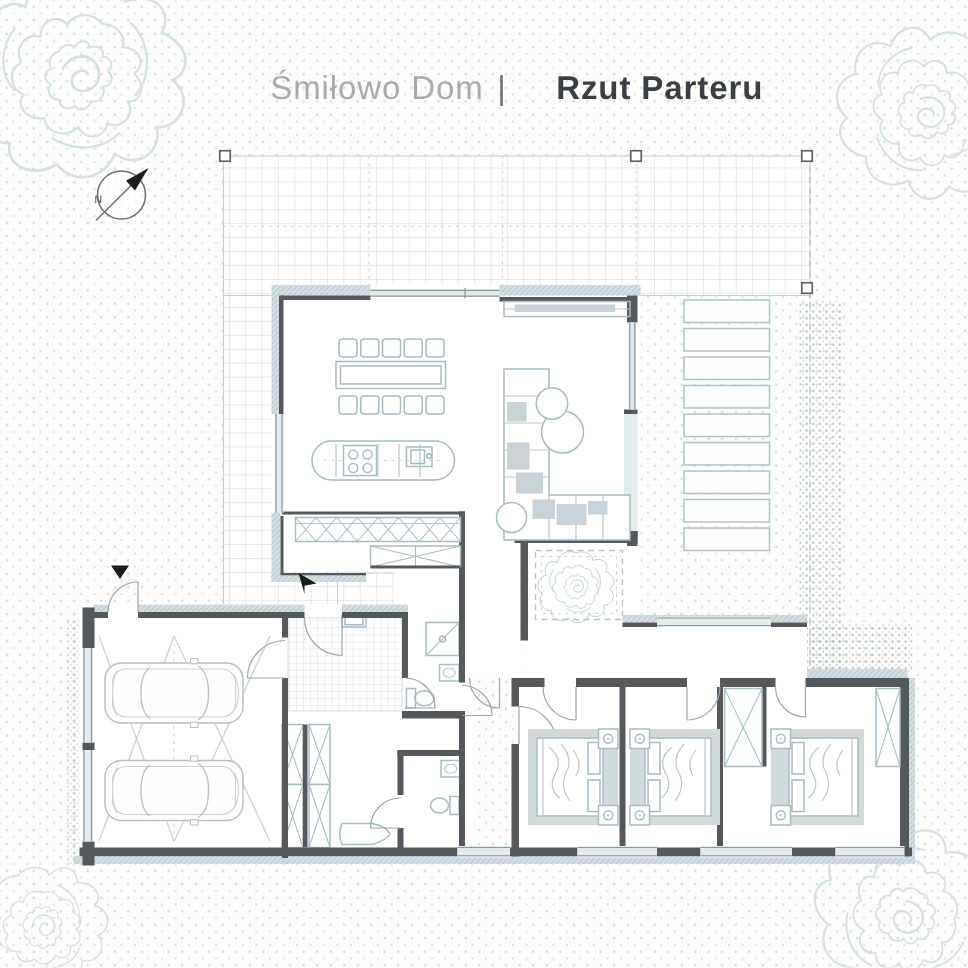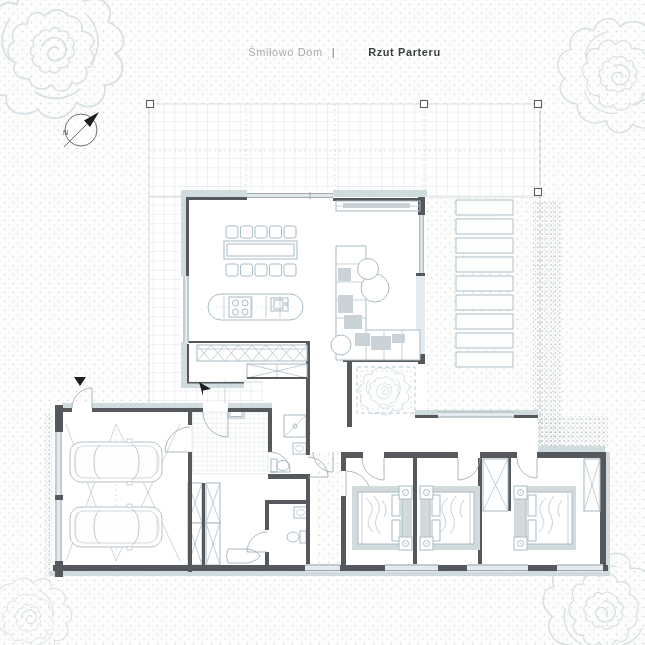--- a/index.html
+++ b/index.html
@@ -11,21 +11,21 @@
       radial-gradient(circle,#d4dadd 0.9px, transparent 1.05px),
       radial-gradient(circle,#e0e4e7 0.9px, transparent 1.05px);
     background-size:9px 9px;
     background-position:0 0,4.5px 4.5px;
   }
   .stage{position:absolute;inset:0;}
   svg.plan{position:absolute;inset:0;}
   .title{
     position:absolute;top:46px;left:0;right:0;
     display:flex;justify-content:center;align-items:baseline;gap:9px;
-    font-size:11px;letter-spacing:.6px;margin-left:44px;
+    font-size:22px;letter-spacing:.6px;margin-left:44px;
   }
   .t-gray{color:#a7abae;font-weight:400;}
   .t-sep{color:#6f7478;font-weight:400;}
   .t-dark{color:#3a3f44;font-weight:700;padding-left:24px;}
   
   .wall{fill:#55585c;}
   .hat{fill:url(#p-insul);}
   .wht{fill:#ffffff;}
   .winf{fill:#e4ebee;}
   .winl{stroke:#8b979e;stroke-width:.8;}

